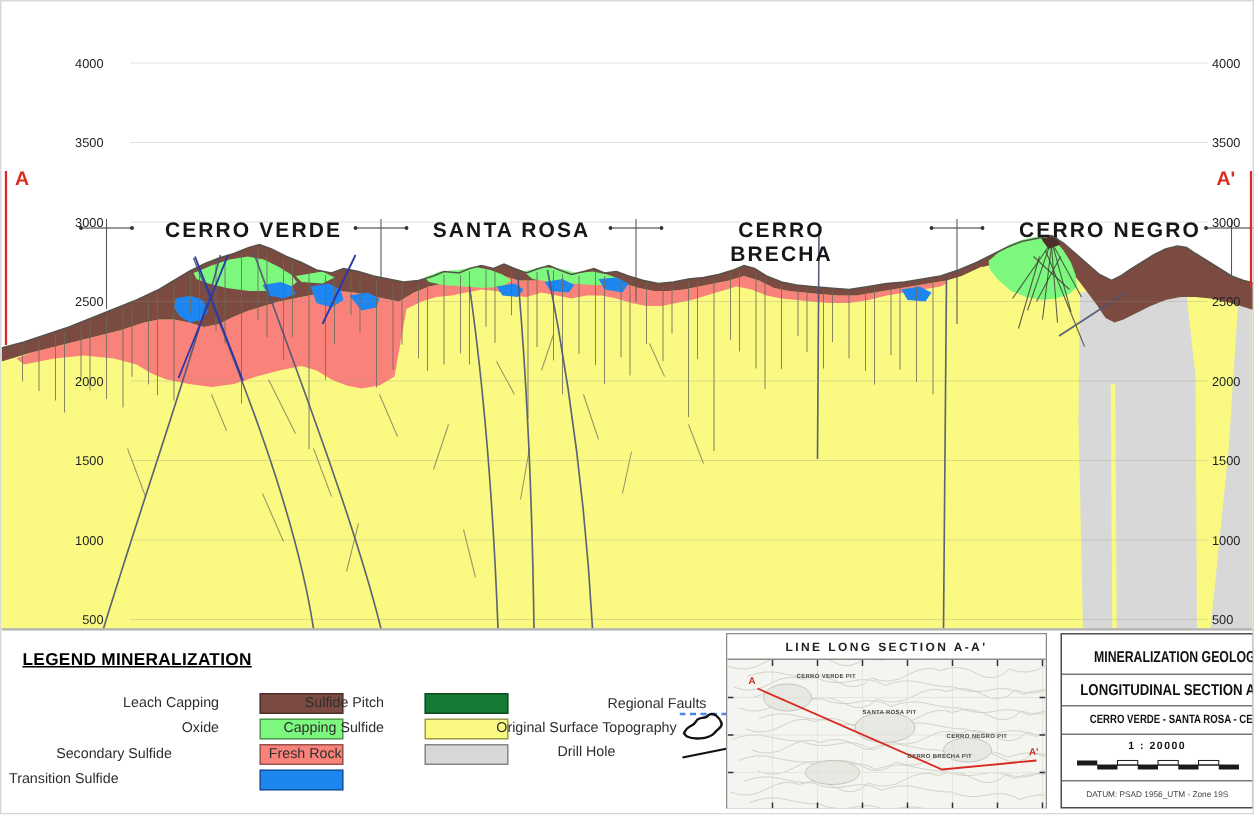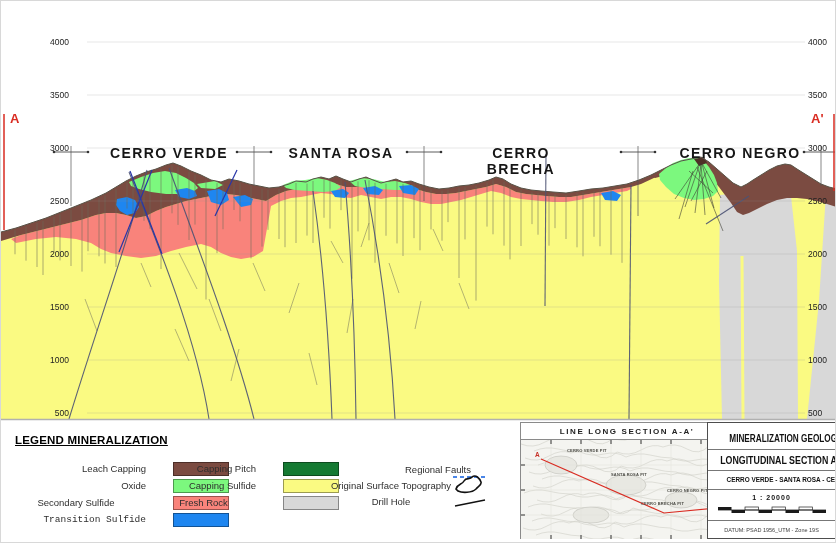--- a/index.html
+++ b/index.html
@@ -16,21 +16,21 @@
   .endmark{position:absolute;top:110px;font-size:13px;font-weight:bold;color:var(--marker-red,#d92b21);}
   
   .panel{position:absolute;top:421px;height:117px;background:#fff;}
   #legend-panel{left:0;width:550px;}
   #legend-title{position:absolute;left:14px;top:12px;font-size:11.5px;font-weight:bold;
                 text-decoration:underline;letter-spacing:.2px;color:#000;}
   .lg-label{position:absolute;font-size:9.5px;color:#2e2e2e;}
   .lg-swatch{position:absolute;width:56px;height:14px;border:1px solid rgba(0,0,0,.38);box-sizing:border-box;}
   .lg-sym{position:absolute;}
   
-  #map-panel{left:519px;width:214px;border:1px solid #8a8a8a;box-sizing:border-box;}
+  #map-panel{left:483px;width:214px;border:1px solid #8a8a8a;box-sizing:border-box;}
   #map-title{position:absolute;left:0;top:0;width:100%;height:17px;line-height:17px;text-align:center;
              font-size:8px;font-weight:bold;letter-spacing:1.6px;color:#222;border-bottom:1px solid #8a8a8a;
              box-sizing:border-box;background:#fff;}
   #map-area{position:absolute;left:0;top:17px;width:212px;height:99px;background:#f4f4f0;overflow:hidden;}
   .map-pt{position:absolute;color:#c62f26;font-size:6.5px;font-weight:bold;}
   .map-lbl{position:absolute;font-size:4px;color:#4c4c46;font-weight:bold;letter-spacing:.2px;white-space:nowrap;}
   
   #title-panel{left:706px;width:129px;border:1.5px solid #4d4d4d;box-sizing:border-box;}
   .tb-row{position:absolute;left:0;width:100%;text-align:center;color:#111;}
   .tb-row span{display:inline-block;white-space:nowrap;}
@@ -268,23 +268,23 @@
     </div>
 
   <div id="legend-panel" class="panel">
     <div id="legend-title">LEGEND MINERALIZATION</div>
   <div class="lg-label" style="left: 5px; top: 41px; width: 140px; text-align: right;">Leach Capping</div>
       <div class="lg-swatch" style="left: 172px; top: 40px; background: rgb(123, 75, 65);"></div>
       <div class="lg-label" style="left: 5px; top: 58px; width: 140px; text-align: right;">Oxide</div>
       <div class="lg-swatch" style="left: 172px; top: 57px; background: rgb(124, 248, 126);"></div>
       <div class="lg-label" style="left: 5px; top: 75px; width: 140px; text-align: center;">Secondary Sulfide</div>
       <div class="lg-swatch" style="left: 172px; top: 74px; background: rgb(249, 131, 123);"></div>
-      <div class="lg-label" style="left: 5px; top: 92px; width: 140px; text-align: right; font-family: Liberation Mono, monospace;">Transition Sulfide</div>
+      <div class="lg-label" style="left: 5px; top: 92px; width: 140px; ">Transition Sulfide</div>
       <div class="lg-swatch" style="left: 172px; top: 91px; background: rgb(30, 134, 240);"></div>
-      <div class="lg-label" style="left: 150px; top: 41px; width: 105px; text-align: right;">Capping Pitch</div>
+      <div class="lg-label" style="left: 150px; top: 41px; width: 105px; text-align: right;">Sulfide Pitch</div>
       <div class="lg-swatch" style="left: 282px; top: 40px; background: rgb(21, 122, 51);"></div>
       <div class="lg-label" style="left: 150px; top: 58px; width: 105px; text-align: right;">Capping Sulfide</div>
       <div class="lg-swatch" style="left: 282px; top: 57px; background: rgb(250, 250, 130);"></div>
       <div class="lg-label" style="left: 150px; top: 75px; width: 105px; text-align: center;">Fresh Rock</div>
       <div class="lg-swatch" style="left: 282px; top: 74px; background: rgb(216, 216, 216);"></div>
       <div class="lg-label" style="left: 310px; top: 42px; width: 160px; text-align: right;">Regional Faults</div>
       <div class="lg-sym" style="left: 452px; top: 45px;"><svg width="34" height="8">
           <line x1="0" y1="4" x2="34" y2="4" stroke="#4A86E8" stroke-width="1.8" stroke-dasharray="4,3"></line>
         </svg></div>
       <div class="lg-label" style="left: 310px; top: 58px; width: 160px; text-align: center;">Original Surface Topography</div>

